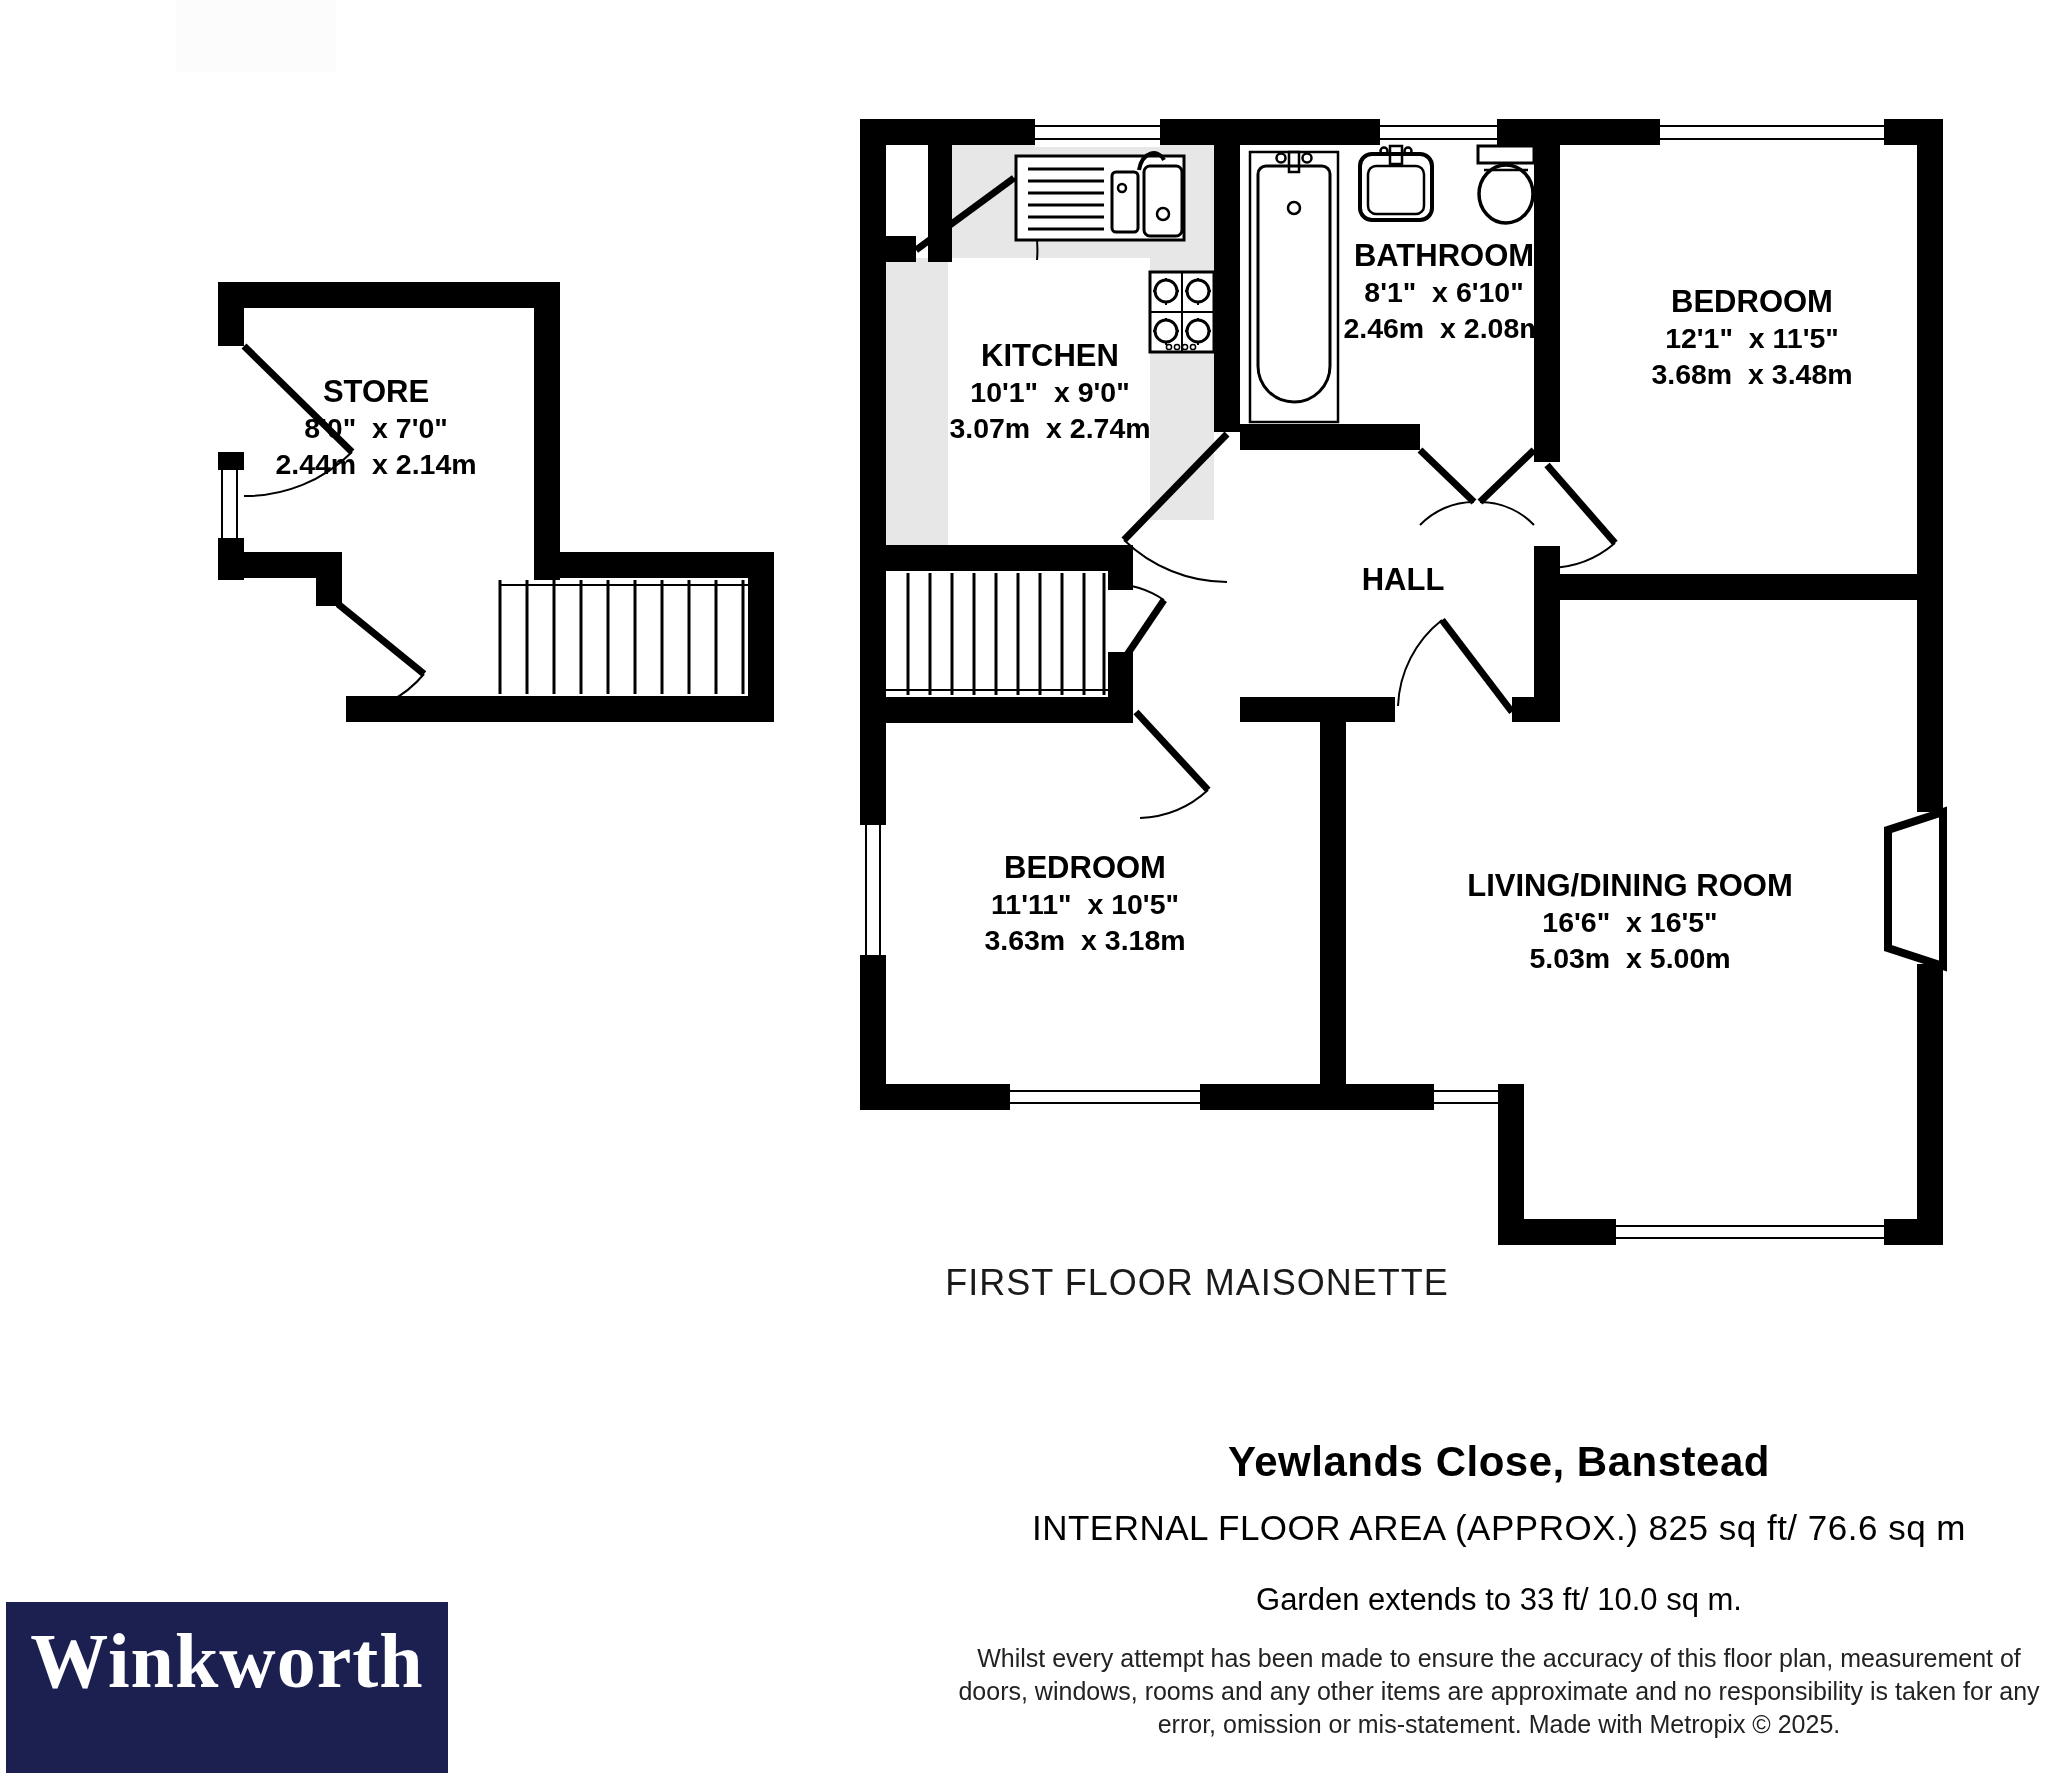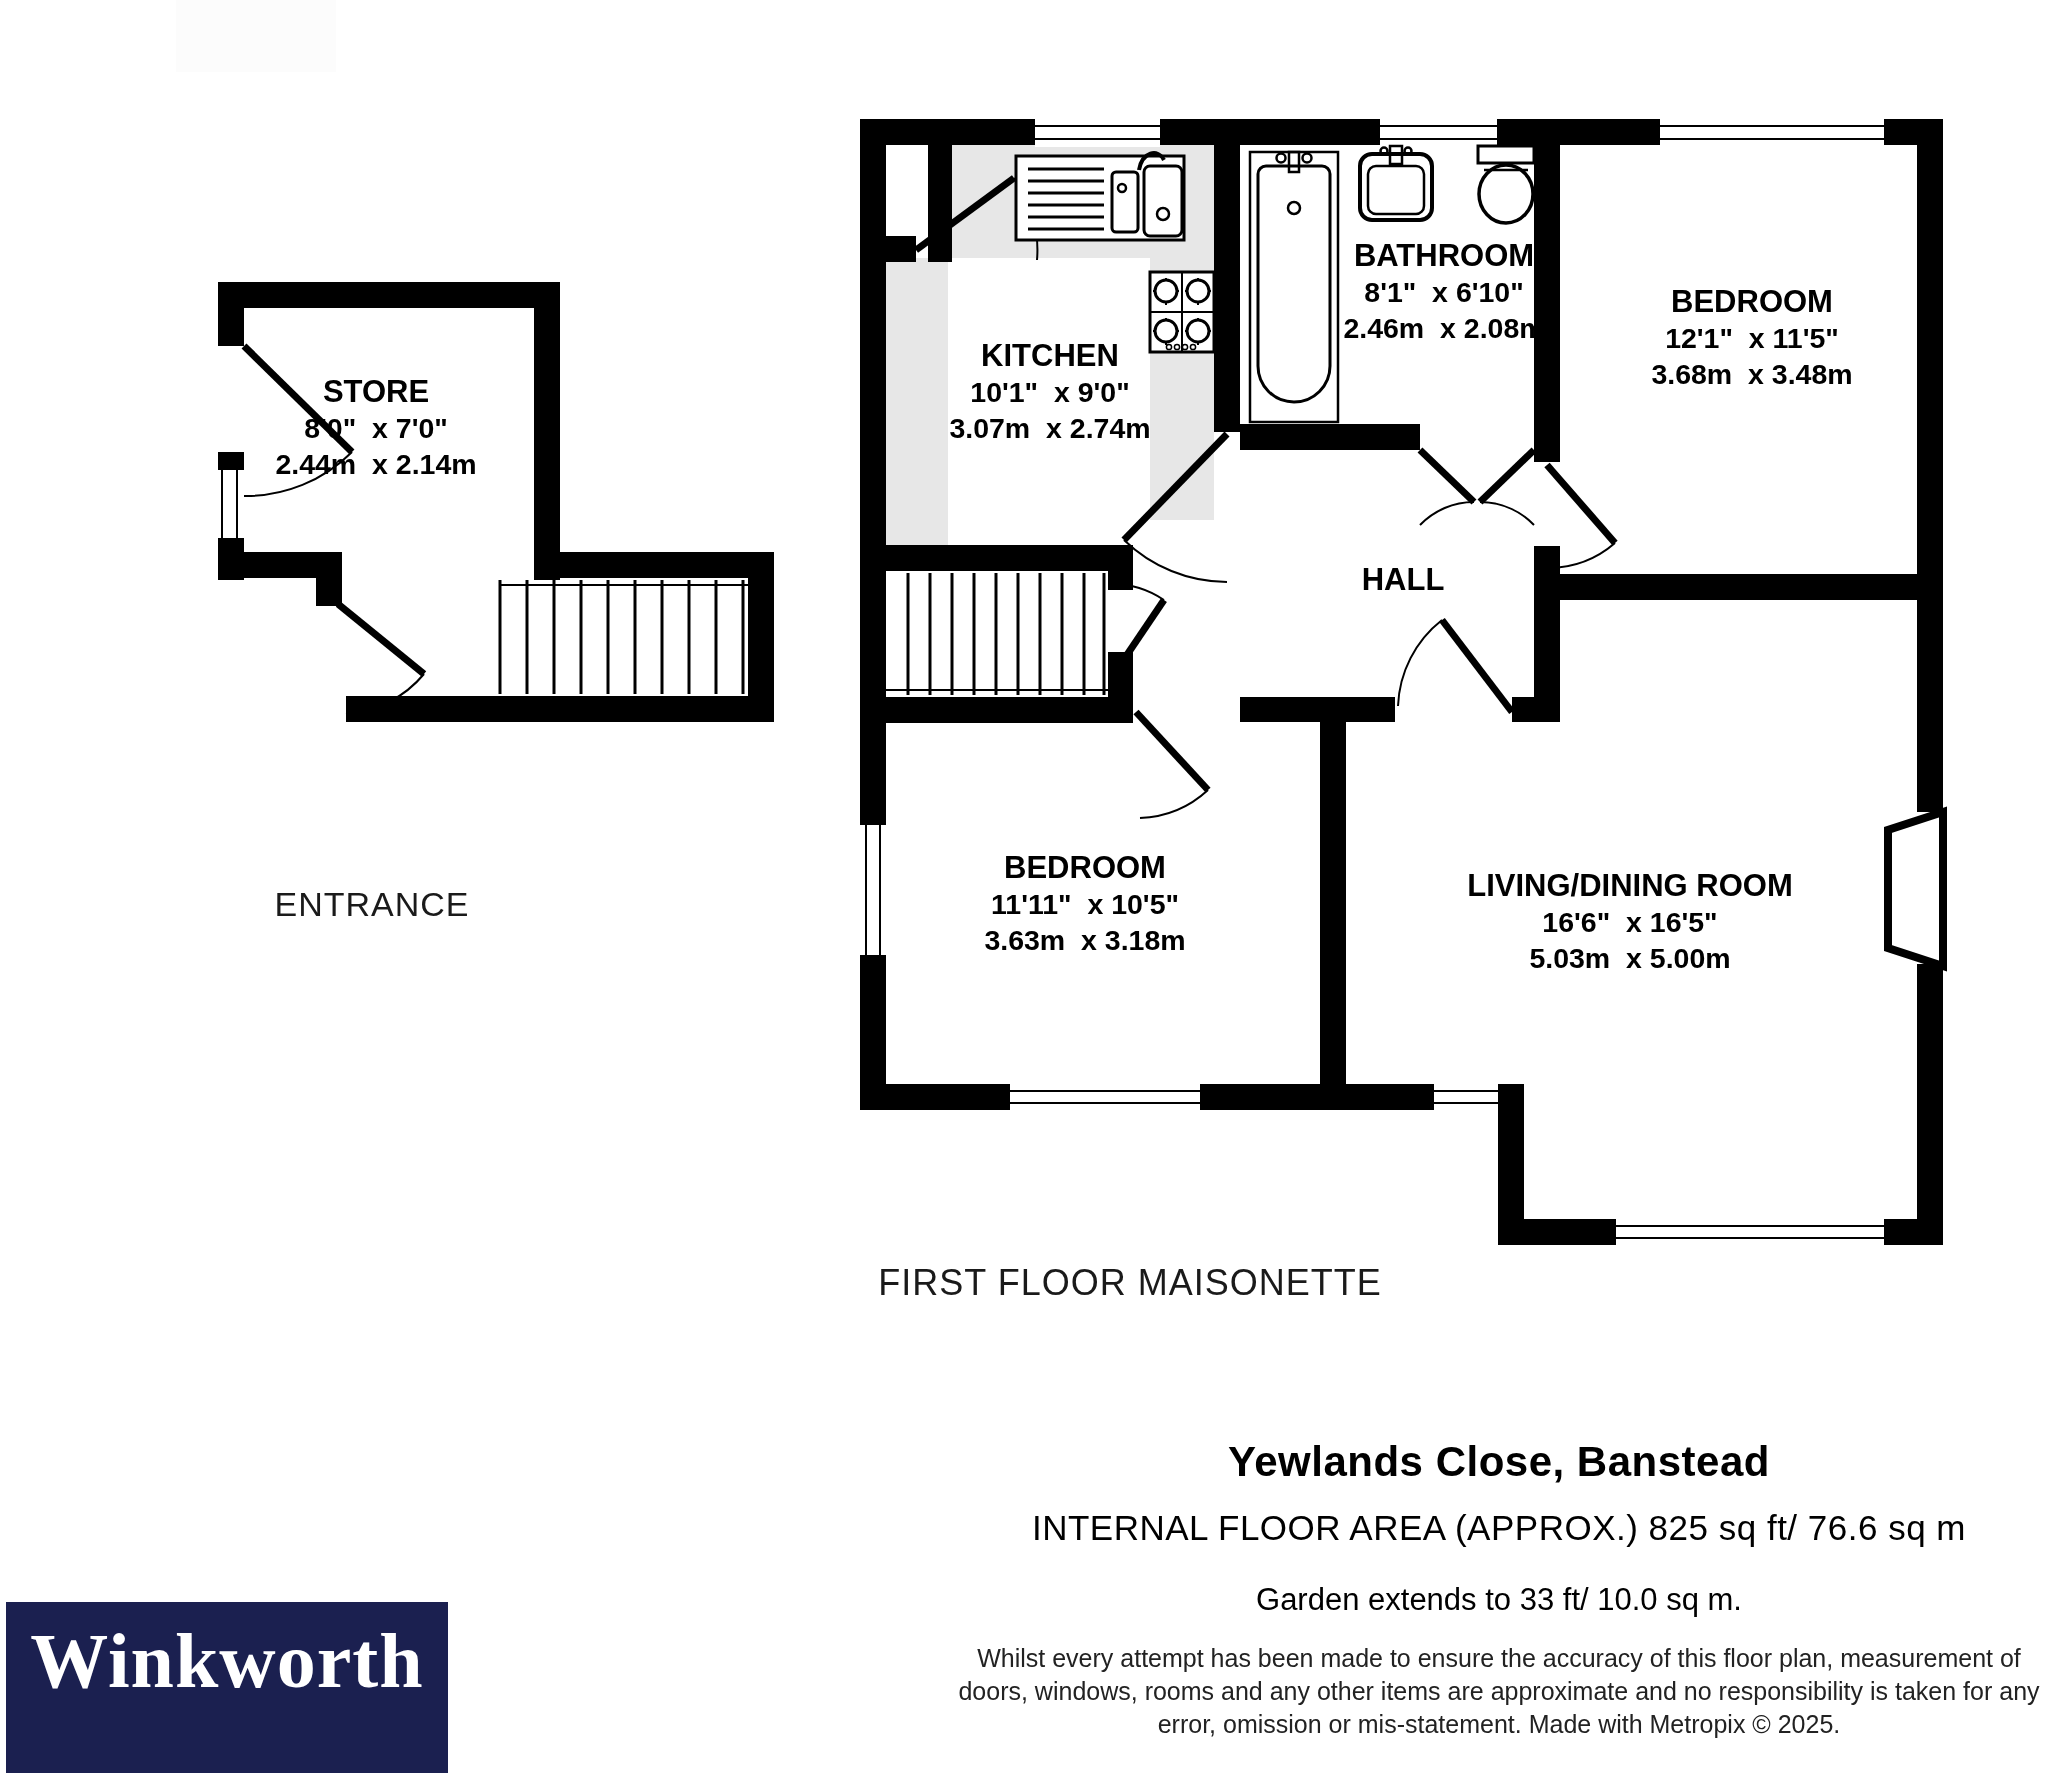--- a/index.html
+++ b/index.html
@@ -2,21 +2,21 @@
 <html><head>
 <meta charset="utf-8">
 <style>
   html,body{margin:0;padding:0;background:#ffffff;}
   body{width:2048px;height:1773px;position:relative;overflow:hidden;
        font-family:"Liberation Sans", sans-serif;color:#000;}
   .stage{position:absolute;left:0;top:0;width:2048px;height:1773px;}
   svg{position:absolute;left:0;top:0;}
   .caption{position:absolute;text-align:center;color:#1a1a1a;}
   .gf-caption{left:122px;top:882px;width:500px;font-size:34px;line-height:45px;letter-spacing:1px;}
-  .ff-caption{left:680px;top:1262px;width:900px;font-size:36px;letter-spacing:1px;}
+  .ff-caption{left:747px;top:1262px;width:900px;font-size:36px;letter-spacing:1px;}
   .footer{position:absolute;left:947px;top:1438px;width:1104px;text-align:center;}
   .addr{font-size:42px;font-weight:bold;letter-spacing:.5px;}
   .area{font-size:35px;margin-top:22px;letter-spacing:.5px;}
   .garden{font-size:31px;margin-top:34px;}
   .disclaimer{font-size:25px;line-height:33px;margin-top:24px;color:#222;white-space:pre-line;}
   .logo{position:absolute;left:6px;top:1602px;width:442px;height:182px;
         display:flex;justify-content:center;align-items:flex-start;}
   .logo span{font-family:"Liberation Serif", serif;font-weight:bold;font-size:78px;
              margin-top:14px;letter-spacing:1px;}
   .ghost{position:absolute;left:176px;top:0;width:160px;height:72px;background:#fcfcfc;}
@@ -275,21 +275,20 @@
         <text x="1085" y="878" class="rname">BEDROOM</text>
         <text x="1085" y="914" class="rdim">11'11"&nbsp;&nbsp;x&nbsp;10'5"</text>
         <text x="1085" y="950" class="rdim">3.63m&nbsp;&nbsp;x&nbsp;3.18m</text>
         <text x="1630" y="896" class="rname">LIVING/DINING&nbsp;ROOM</text>
         <text x="1630" y="932" class="rdim">16'6"&nbsp;&nbsp;x&nbsp;16'5"</text>
         <text x="1630" y="968" class="rdim">5.03m&nbsp;&nbsp;x&nbsp;5.00m</text>
       </g>
   </svg>
 
   <div class="caption gf-caption">
-    <div>ENTRANCE</div>
   </div>
   <div class="caption ff-caption">FIRST FLOOR MAISONETTE</div>
 
   <div class="footer">
     <div class="addr">Yewlands Close, Banstead</div>
     <div class="area">INTERNAL FLOOR AREA (APPROX.) 825 sq ft/ 76.6 sq m</div>
     <div class="garden">Garden extends to 33 ft/ 10.0 sq m.</div>
     <div class="disclaimer" id="disclaimer">Whilst every attempt has been made to ensure the accuracy of this floor plan, measurement of
 doors, windows, rooms and any other items are approximate and no responsibility is taken for any
 error, omission or mis-statement. Made with Metropix © 2025.</div>

